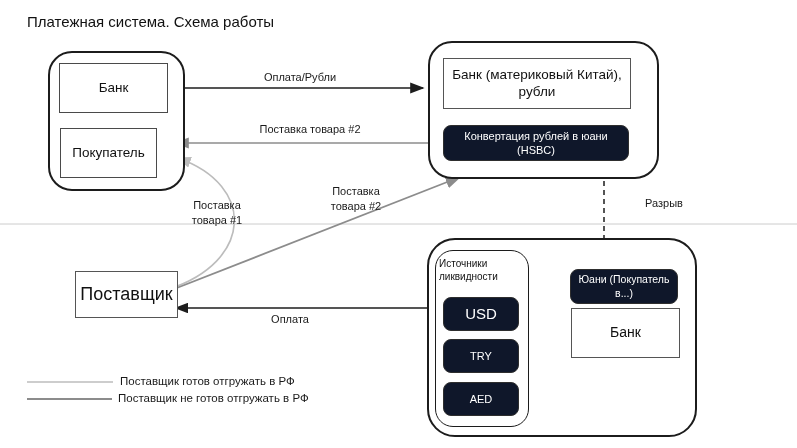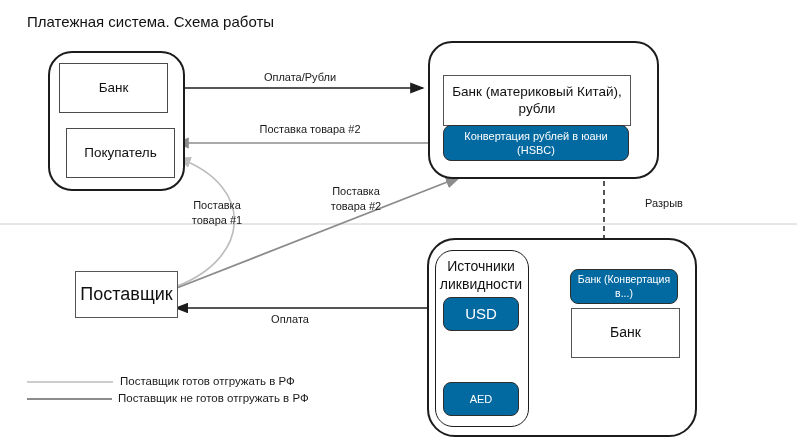--- a/index.html
+++ b/index.html
@@ -13,32 +13,32 @@
   }
   .container{
     position:absolute;border:2px solid #1c1c1c;border-radius:24px;background:#ffffff;
   }
   .box{
     position:absolute;border:1.4px solid #4a4a4a;background:#ffffff;
     display:flex;align-items:center;justify-content:center;text-align:center;
     font-size:13.5px;color:#111;line-height:1.25;padding:2px;box-sizing:border-box;
   }
   .dark-box{
-    position:absolute;background:#0369a1;border:1px solid #2e2e2e;border-radius:8px;
+    position:absolute;background:#0f172a;border:1px solid #2e2e2e;border-radius:8px;
     display:flex;align-items:center;justify-content:center;text-align:center;
     color:#ffffff;box-sizing:border-box;line-height:1.3;
   }
   .edge-label{
     position:absolute;font-size:11px;color:#1a1a1a;text-align:center;line-height:1.35;
   }
   .legend-text{
     position:absolute;font-size:11.5px;color:#1a1a1a;white-space:nowrap;
   }
   .sub-title{
-    position:absolute;font-size:14px;color:#111;text-align:center;line-height:1.3;
+    position:absolute;font-size:10px;color:#111;text-align:left;line-height:1.3;
   }
   svg.wires{position:absolute;left:0;top:0;pointer-events:none;}
 </style>
 </head>
 <body>
 
 <div class="canvas">
 
   <svg class="wires" width="797" height="448" viewBox="0 0 797 448">
     <defs>
@@ -70,34 +70,35 @@
     <line x1="427" y1="308" x2="176" y2="308" stroke="#1d1d1d" stroke-width="1.5" marker-end="url(#arr-black)"></line>
 
     <line x1="27" y1="382" x2="113" y2="382" stroke="#bcbcbc" stroke-width="1.3"></line>
     <line x1="27" y1="399" x2="112" y2="399" stroke="#8c8c8c" stroke-width="2"></line>
   </svg>
 
   <div class="abs page-title">Платежная система. Схема работы</div>
 
   <div class="container" style="left:48px;top:51px;width:133px;height:136px;"></div>
   <div class="box" style="left:59px;top:63px;width:109px;height:50px;">Банк</div>
-  <div class="box" style="left:66px;top:128px;width:109px;height:50px;">Покупатель</div>
+  <div class="box" style="left:60px;top:128px;width:97px;height:50px;">Покупатель</div>
 
   <div class="container" style="left:428px;top:41px;width:227px;height:134px;"></div>
-  <div class="box" style="left:443px;top:75px;width:188px;height:51px;font-size:13.5px;border-color:#555;">Банк (материковый Китай), рубли</div>
+  <div class="box" style="left:443px;top:58px;width:188px;height:51px;font-size:13.5px;border-color:#555;">Банк (материковый Китай), рубли</div>
   <div class="dark-box" style="left:443px;top:125px;width:186px;height:36px;font-size:11px;">Конвертация рублей в юани (HSBC)</div>
 
   <div class="box" style="left:75px;top:271px;width:103px;height:47px;font-size:18px;border-color:#555;">Поставщик</div>
 
   <div class="container" style="left:427px;top:238px;width:266px;height:195px;border-radius:28px;"></div>
   <div class="container" style="left:435px;top:250px;width:92px;height:175px;border-width:1.6px;border-radius:18px;"></div>
   <div class="sub-title" style="left:439px;top:257px;width:84px;">Источники ликвидности</div>
   <div class="dark-box" style="left:443px;top:297px;width:76px;height:34px;font-size:15px;">USD</div>
+  <div class="dark-box" style="left:443px;top:339px;width:76px;height:34px;font-size:11px;">TRY</div>
   <div class="dark-box" style="left:443px;top:382px;width:76px;height:34px;font-size:11px;">AED</div>
-  <div class="dark-box" style="left:570px;top:269px;width:108px;height:35px;font-size:10.5px;padding:2px 6px;">Банк (Конвертация в...)</div>
+  <div class="dark-box" style="left:570px;top:269px;width:108px;height:35px;font-size:10.5px;padding:2px 6px;">Юани (Покупатель в...)</div>
   <div class="box" style="left:571px;top:308px;width:109px;height:50px;font-size:14px;border-color:#555;">Банк</div>
 
   <div class="edge-label" style="left:248px;top:70px;width:104px;">Оплата/Рубли</div>
   <div class="edge-label" style="left:255px;top:122px;width:110px;">Поставка товара #2</div>
   <div class="edge-label" style="left:185px;top:198px;width:64px;">Поставка товара #1</div>
   <div class="edge-label" style="left:324px;top:184px;width:64px;">Поставка товара #2</div>
   <div class="edge-label" style="left:612px;top:196px;white-space:nowrap;padding-left:33px;">Разрыв</div>
   <div class="edge-label" style="left:252px;top:312px;width:76px;">Оплата</div>
 
   <div class="legend-text" style="left:120px;top:375px;">Поставщик готов отгружать в РФ</div>

